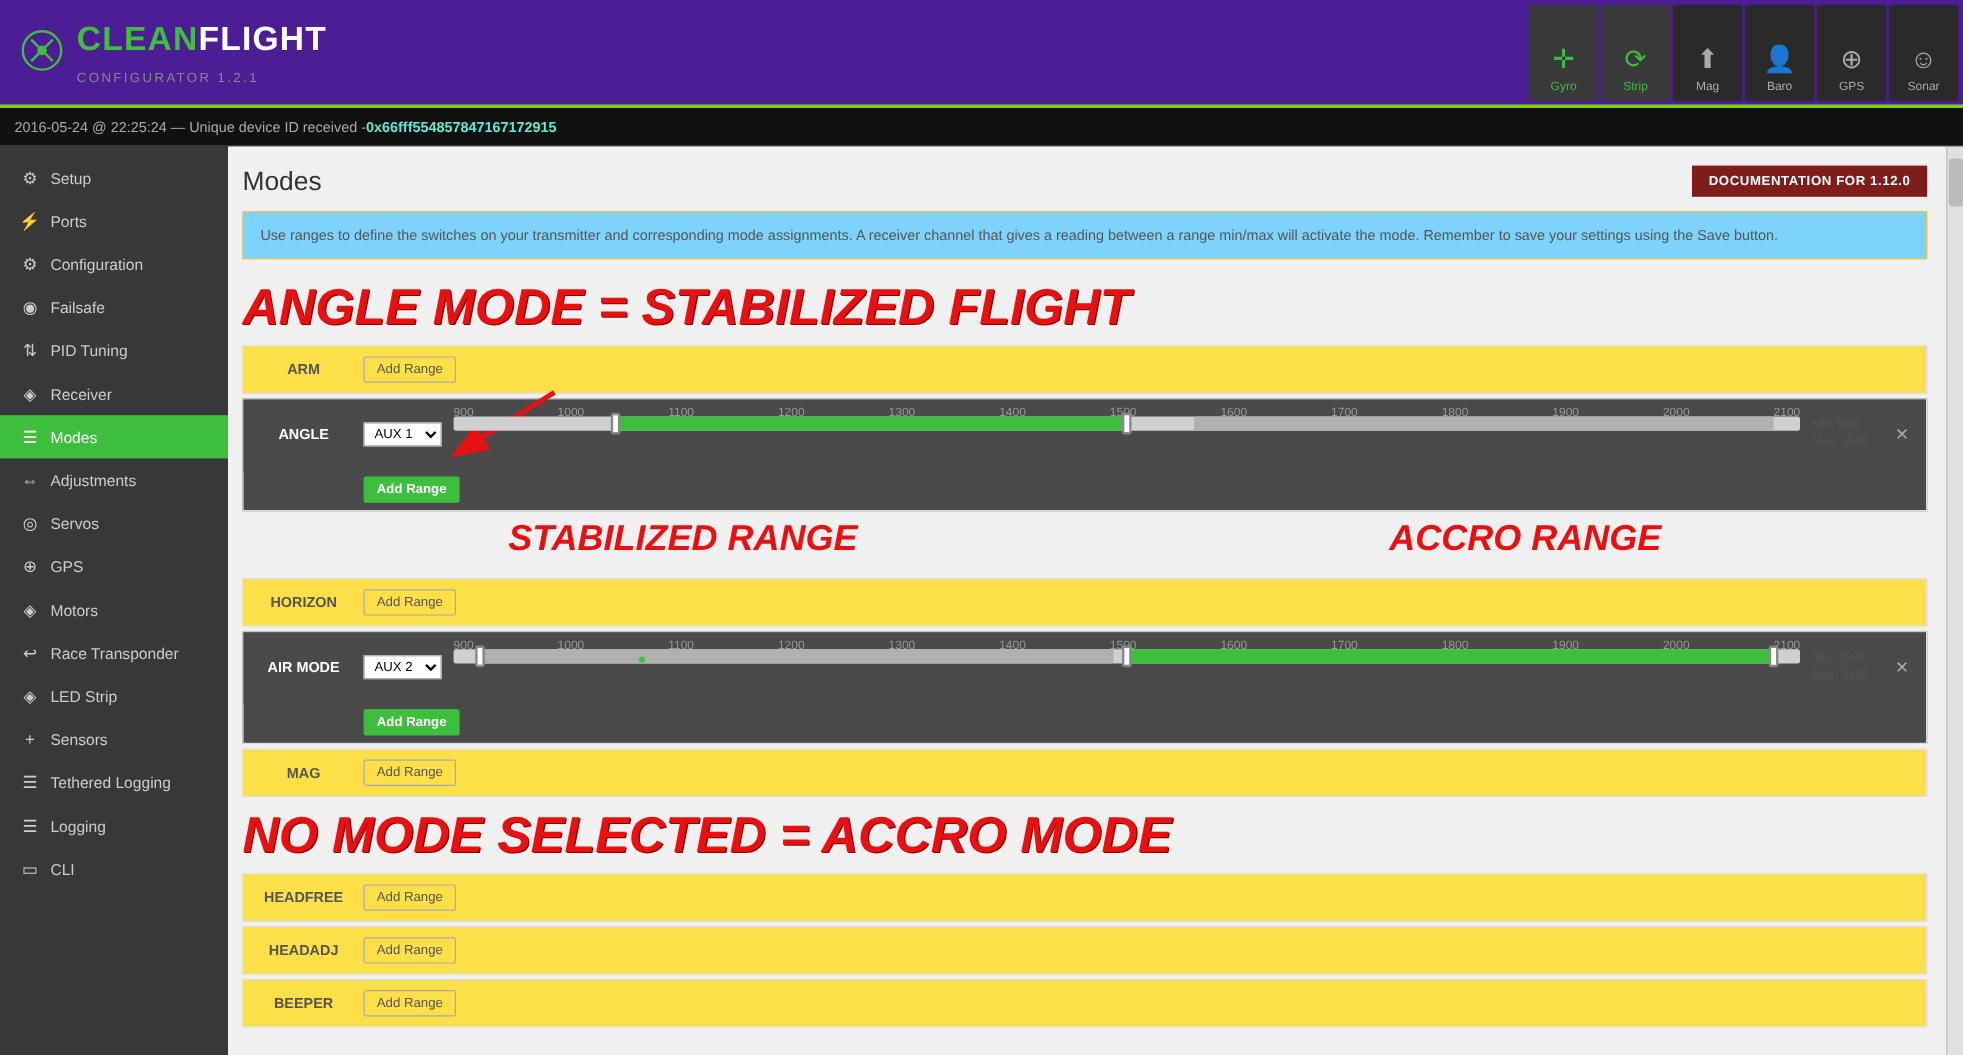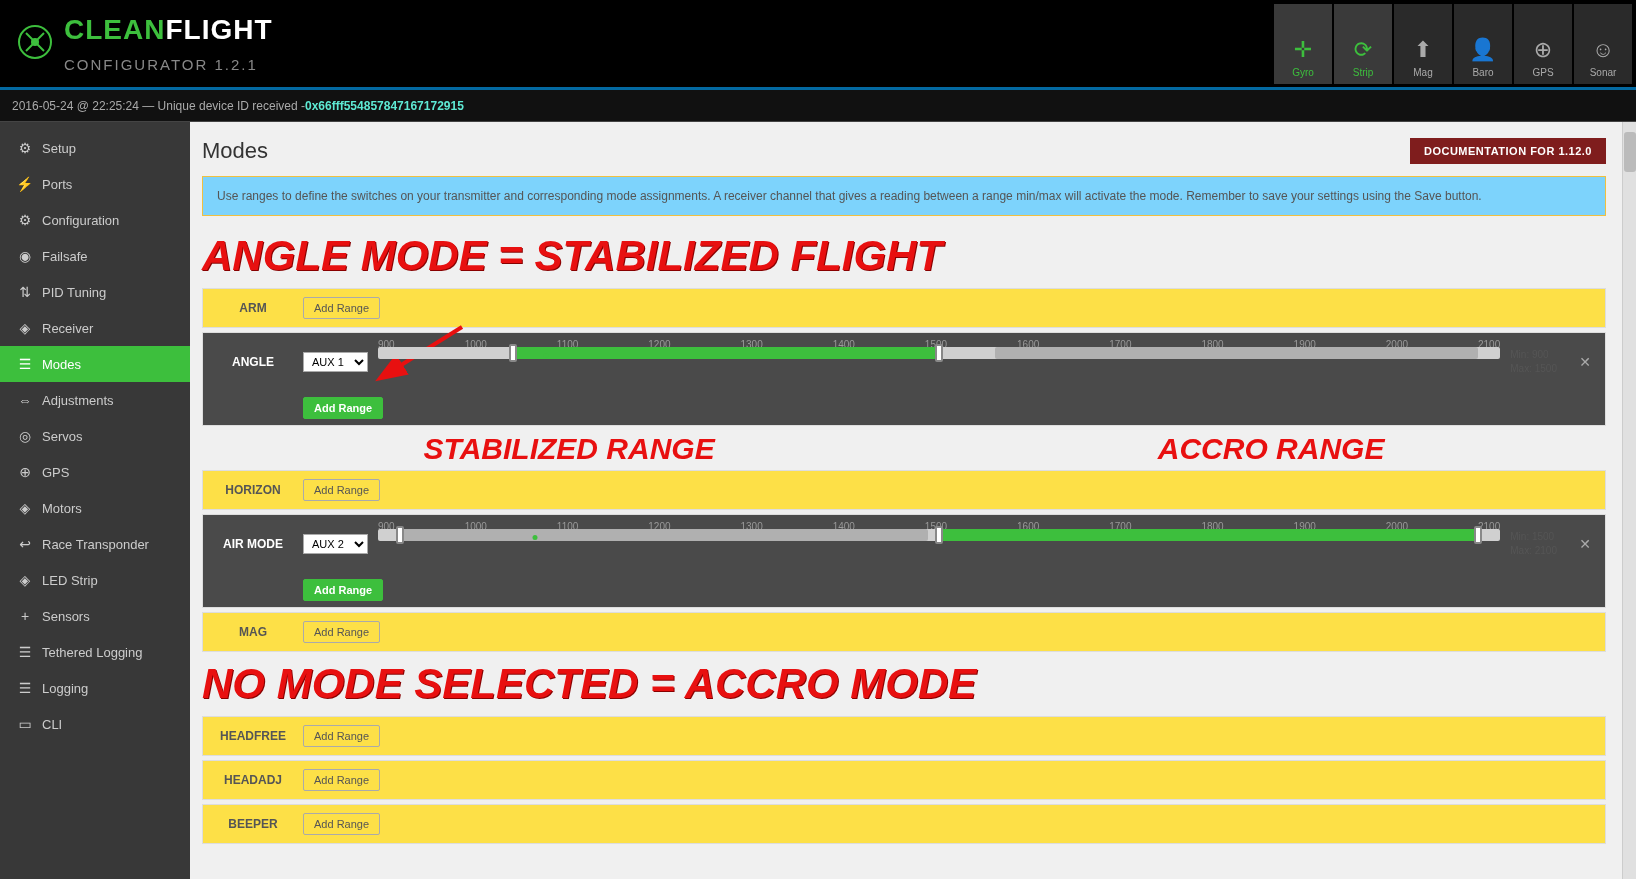--- a/index.html
+++ b/index.html
@@ -1,31 +1,31 @@
 <!DOCTYPE html>
 <html><head>
   <meta charset="utf-8">
   <style>
     * { box-sizing: border-box; margin: 0; padding: 0; }
     body { font-family: 'Segoe UI', Arial, sans-serif; background: #2d2d2d; color: #ccc; font-size: 13px; overflow: hidden; }
 
     
     #topbar {
-      background: #000000;
+      background: #4c1d95;
       height: 90px;
       display: flex;
       align-items: center;
       padding: 0 16px;
-      border-bottom: 3px solid #0369a1;
+      border-bottom: 3px solid #84cc16;
       position: relative;
     }
     #logo-area { display: flex; flex-direction: column; }
     #logo-text { font-size: 28px; font-weight: 900; color: white; letter-spacing: 1px; }
     #logo-text span { color: #3dbf3d; }
-    #logo-sub { color: #888; font-size: 15px; letter-spacing: 2px; margin-top: 10px; }
+    #logo-sub { color: #888; font-size: 11px; letter-spacing: 2px; margin-top: 10px; }
     #logo-icon { margin-right: 10px; }
 
     #toolbar-icons {
       position: absolute;
       right: 0;
       top: 0;
       display: flex;
       align-items: flex-end;
       height: 90px;
       padding-bottom: 6px;
@@ -256,21 +256,21 @@
       text-align: center;
       font-size: 30px;
       font-weight: 900;
       color: #e81010;
       font-style: italic;
       pointer-events: none;
     }
     .annotation-row {
       display: flex;
       justify-content: space-around;
-      margin: 6px 0 4px 0;
+      margin: 6px 0 16px 0;
     }
 
     
     .tick-labels {
       display: flex;
       justify-content: space-between;
       padding: 2px 0;
       font-size: 10px;
       color: #999;
     }

